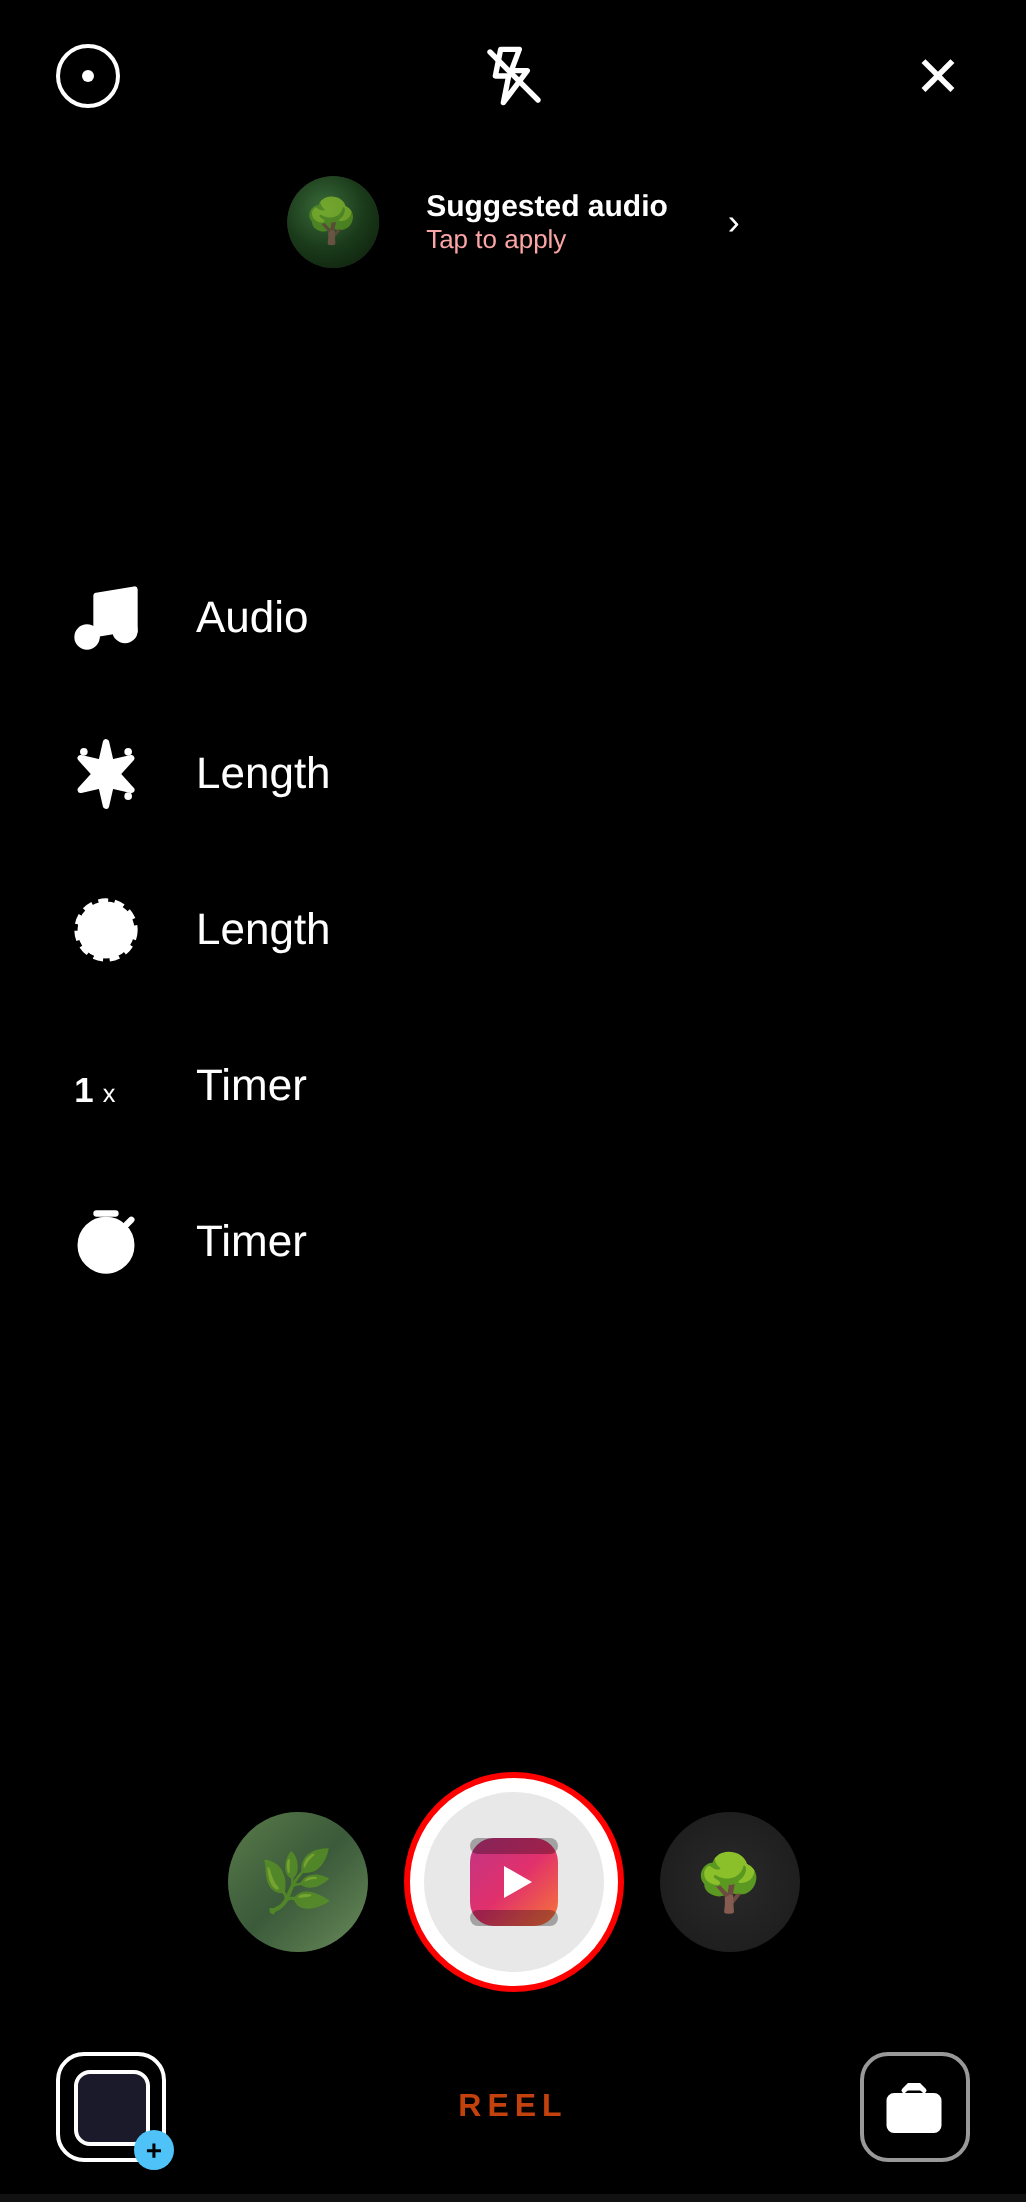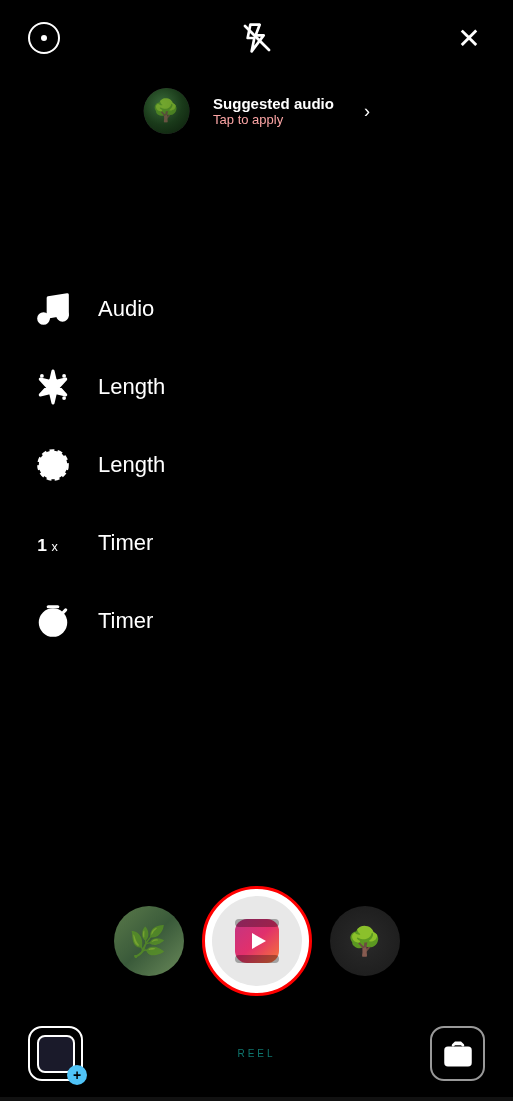--- a/index.html
+++ b/index.html
@@ -268,24 +268,24 @@
       border-radius: 50%;
       display: flex;
       align-items: center;
       justify-content: center;
       font-size: 14px;
       font-weight: bold;
       color: #000;
     }
 
     .reel-label {
-      font-size: 10px;
-      font-weight: 400;
+      font-size: 16px;
+      font-weight: 700;
       letter-spacing: 3px;
-      color: #0f766e;
+      color: #c2410c;
     }
 
     .flip-camera-btn {
       width: 55px;
       height: 55px;
       display: flex;
       align-items: center;
       justify-content: center;
       border: 2px solid rgba(255,255,255,0.6);
       border-radius: 14px;

